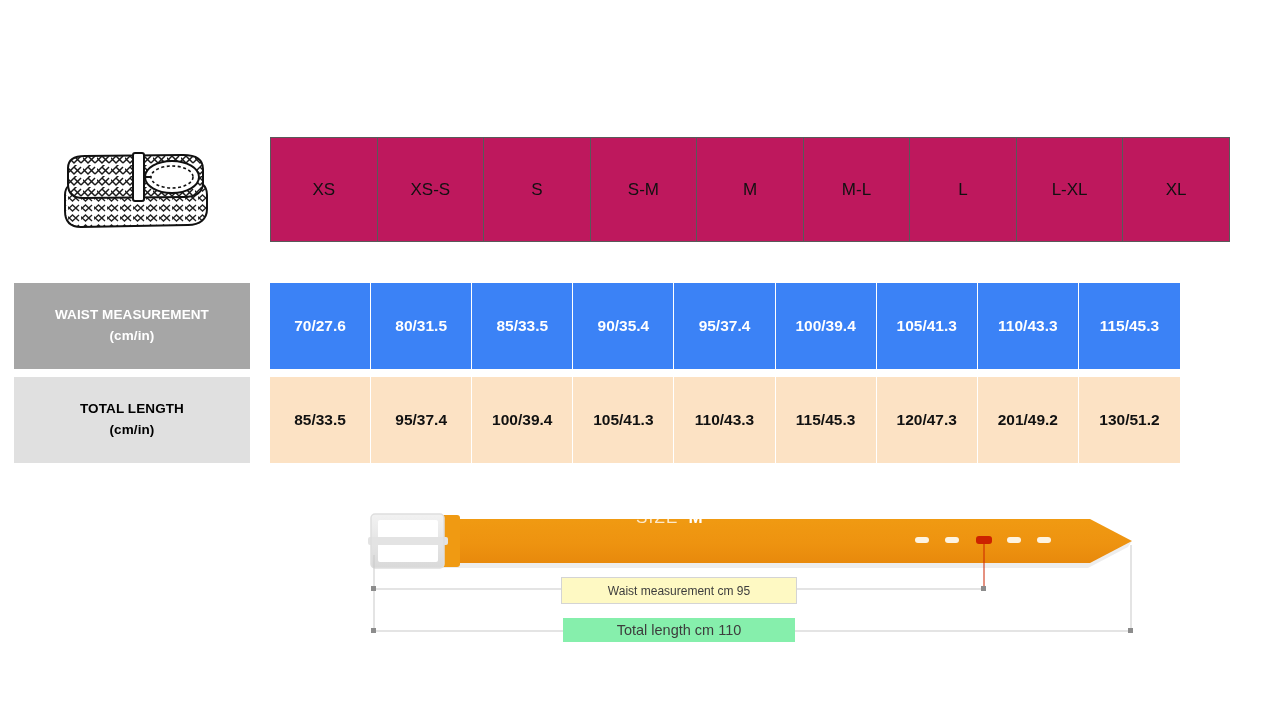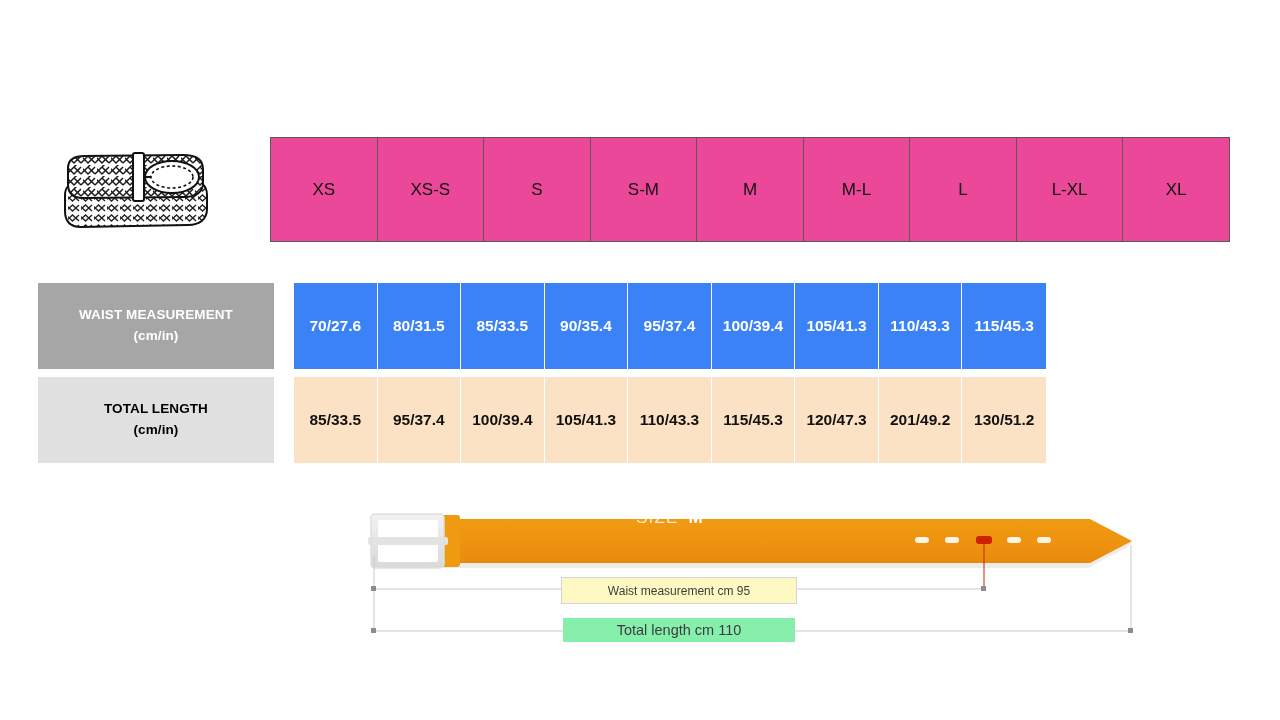--- a/index.html
+++ b/index.html
@@ -35,33 +35,32 @@
     border-collapse: collapse;
     table-layout: fixed;
   }
   .size-header-table td {
     border: 1.5px solid #595959;
     text-align: center;
     vertical-align: middle;
     font-size: 17px;
     color: #111111;
     font-weight: 400;
-    background: #ec4899;
+    background: #be185d;
   }
 
   
   .meas-table {
     position: absolute;
     left: 14px;
     top: 283px;
-    width: 1008px;
+    width: 1166px;
     border-collapse: separate;
     border-spacing: 0;
     table-layout: fixed;
-    margin-left: 24px;
   }
   .meas-table .rowlabel {
     width: 236px;
     text-align: center;
     vertical-align: middle;
     font-size: 13.5px;
     font-weight: bold;
     line-height: 1.55;
     letter-spacing: 0.1px;
   }

